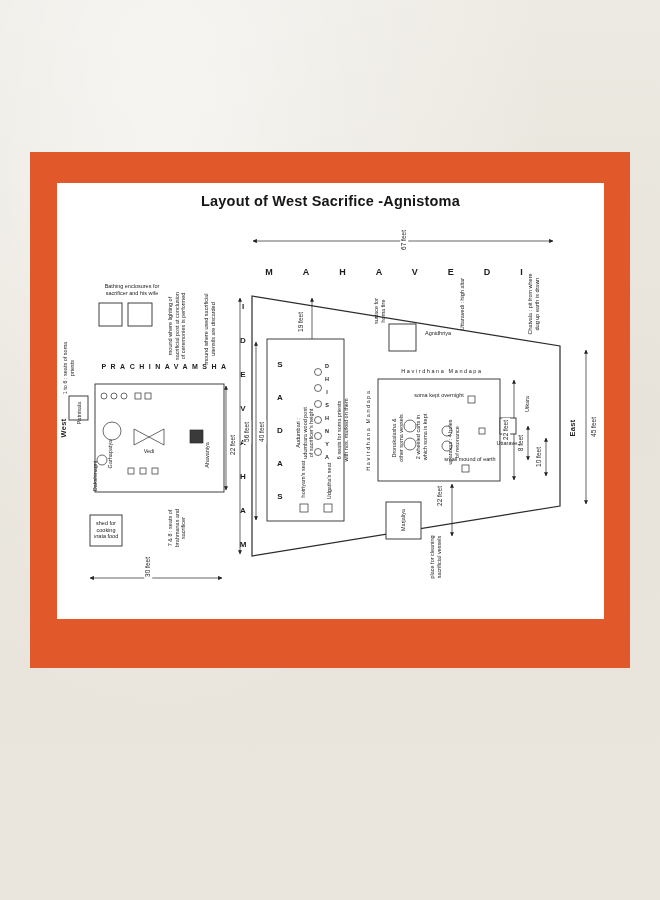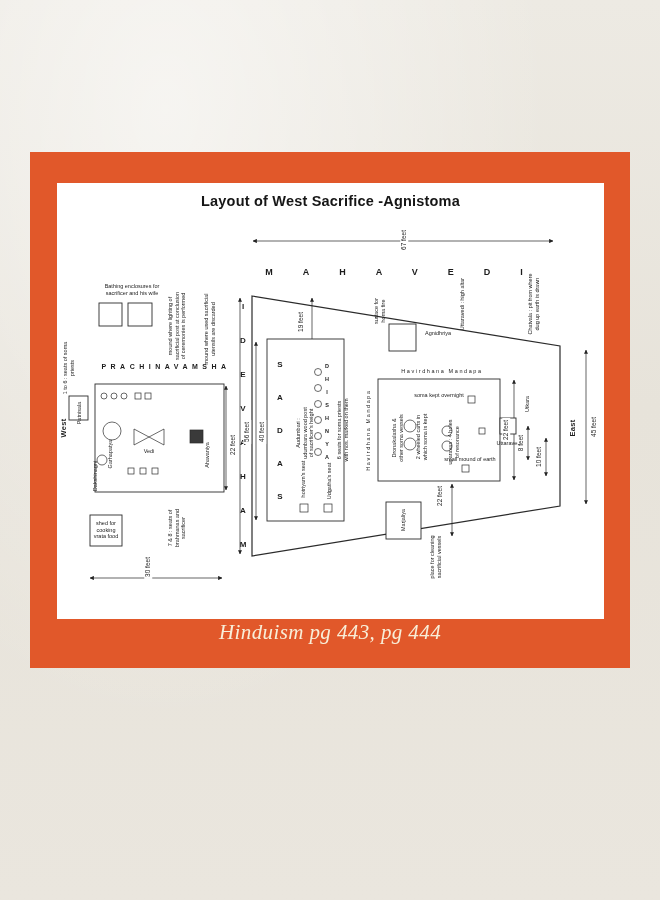--- a/index.html
+++ b/index.html
@@ -312,14 +312,13 @@
           <div>East</div>
         </div>
         <div class="lbl dim" style="left: 537px; top: 244px; transform: translate(-50%, -50%) rotate(-90deg);">
           <div>45 feet</div>
         </div>
       </div>
 
     <div class="diagram-title">Layout of West Sacrifice -Agnistoma</div>
   </div>
 
-  <div class="caption">Hinduism pg 443, pg 444</div>
 </div>
 
 </body></html>

